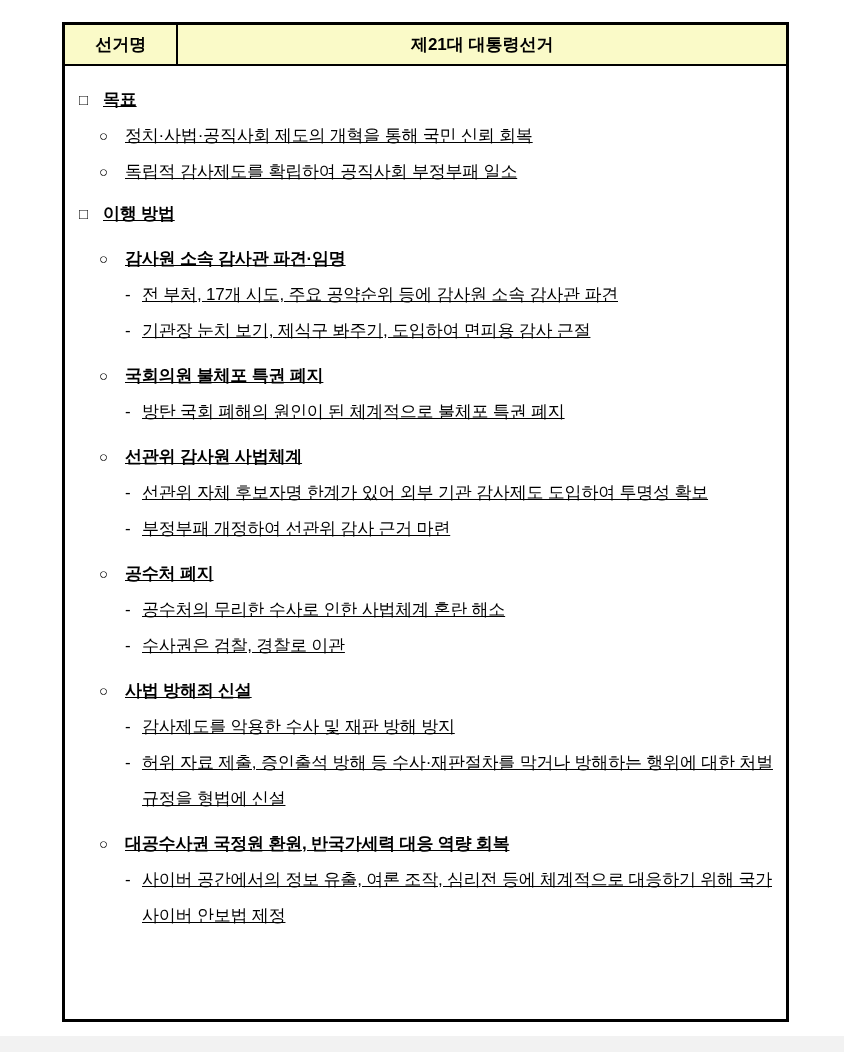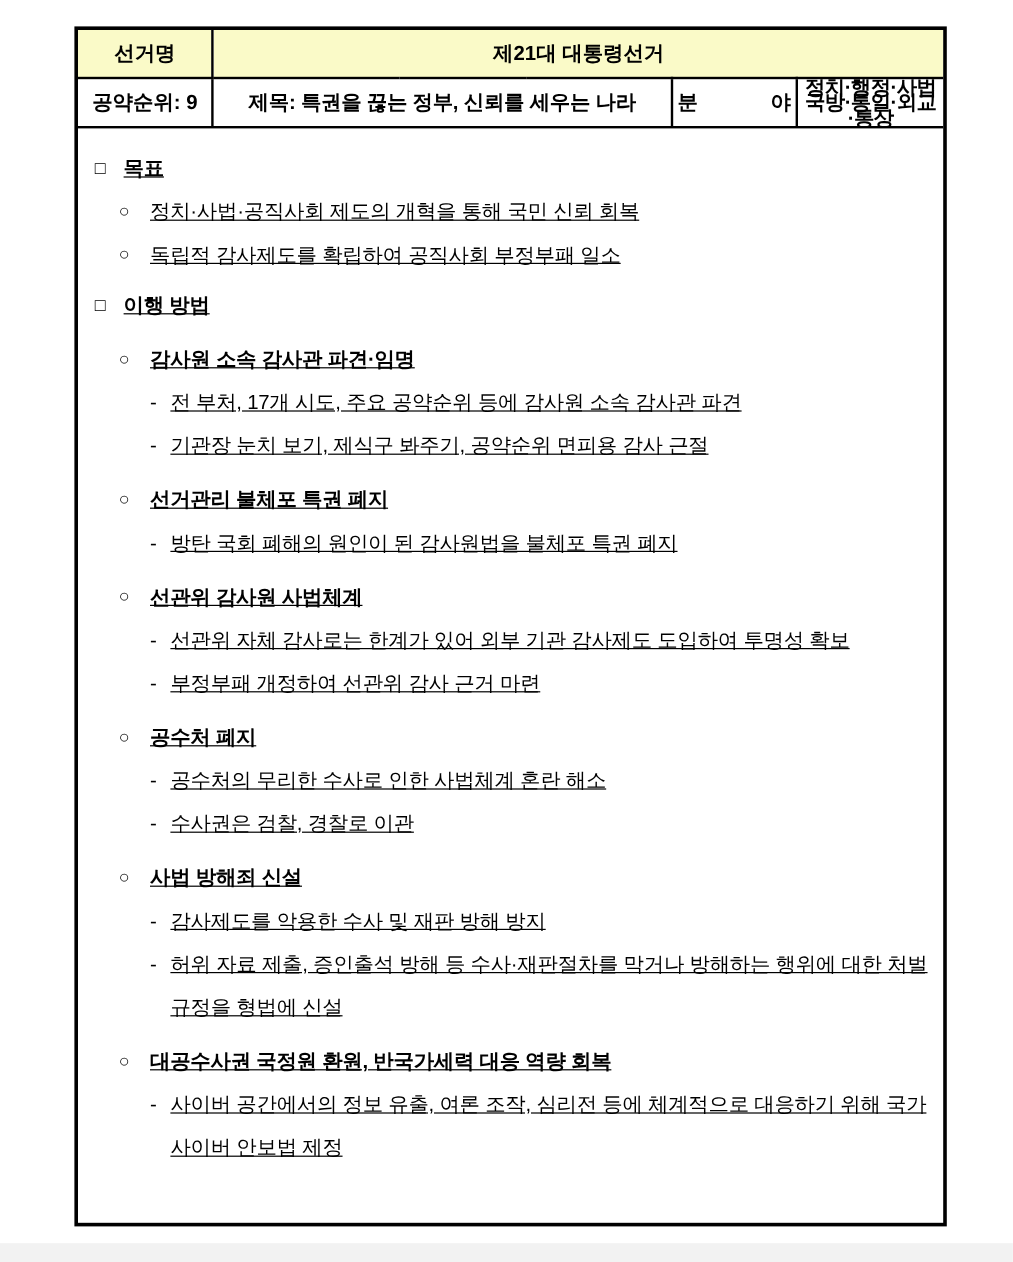--- a/index.html
+++ b/index.html
@@ -98,29 +98,20 @@
           <col style="width:14.7%">
         <col style="width:16.7%">
           <col style="width:14.5%">
           <col style="width:16.9%">
       </colgroup>
       <tbody>
           <tr>
         <td class="yellow">선거명</td>
         <td class="yellow" colspan="5">제21대 대통령선거</td>
       </tr>
-      <tr>
-        <td class="white">공약순위: 9</td>
-        <td class="white title-cell" colspan="3">제목: 특권을 끊는 정부, 신뢰를 세우는 나라</td>
-        <td class="white spread spread-field">분 야</td>
-        <td class="white field-value">
-          <div>정치·행정·사법</div>
-          <div>국방·통일·외교·통상</div>
-        </td>
-      </tr>
     </tbody>
       </table>
 
     <div class="doc-body" id="doc-body">
         <div class="section">
           <div class="h-row">
             <div class="bullet-sq">□</div>
             <div class="txt">목표</div>
           </div>
           <div class="o-row">
@@ -141,41 +132,41 @@
             <div class="o-row group-title">
               <div class="bullet-ci">○</div>
               <div class="txt">감사원 소속 감사관 파견·임명</div>
             </div>
             <div class="d-row">
               <div class="bullet-da">-</div>
               <div class="txt">전 부처, 17개 시도, 주요 공약순위 등에 감사원 소속 감사관 파견</div>
             </div>
             <div class="d-row">
               <div class="bullet-da">-</div>
-              <div class="txt">기관장 눈치 보기, 제식구 봐주기, 공약순위 면피용 감사 근절</div>
-            </div>
-          </div>
-          <div class="group">
-            <div class="o-row group-title">
-              <div class="bullet-ci">○</div>
-              <div class="txt">선거관리 불체포 특권 폐지</div>
-            </div>
-            <div class="d-row">
-              <div class="bullet-da">-</div>
-              <div class="txt">방탄 국회 폐해의 원인이 된 감사원법을 불체포 특권 폐지</div>
+              <div class="txt">기관장 눈치 보기, 제식구 봐주기, 도입하여 면피용 감사 근절</div>
+            </div>
+          </div>
+          <div class="group">
+            <div class="o-row group-title">
+              <div class="bullet-ci">○</div>
+              <div class="txt">국회의원 불체포 특권 폐지</div>
+            </div>
+            <div class="d-row">
+              <div class="bullet-da">-</div>
+              <div class="txt">방탄 국회 폐해의 원인이 된 체계적으로 불체포 특권 폐지</div>
             </div>
           </div>
           <div class="group">
             <div class="o-row group-title">
               <div class="bullet-ci">○</div>
               <div class="txt">선관위 감사원 사법체계</div>
             </div>
             <div class="d-row">
               <div class="bullet-da">-</div>
-              <div class="txt">선관위 자체 감사로는 한계가 있어 외부 기관 감사제도 도입하여 투명성 확보</div>
+              <div class="txt">선관위 자체 후보자명 한계가 있어 외부 기관 감사제도 도입하여 투명성 확보</div>
             </div>
             <div class="d-row">
               <div class="bullet-da">-</div>
               <div class="txt">부정부패 개정하여 선관위 감사 근거 마련</div>
             </div>
           </div>
           <div class="group">
             <div class="o-row group-title">
               <div class="bullet-ci">○</div>
               <div class="txt">공수처 폐지</div>

